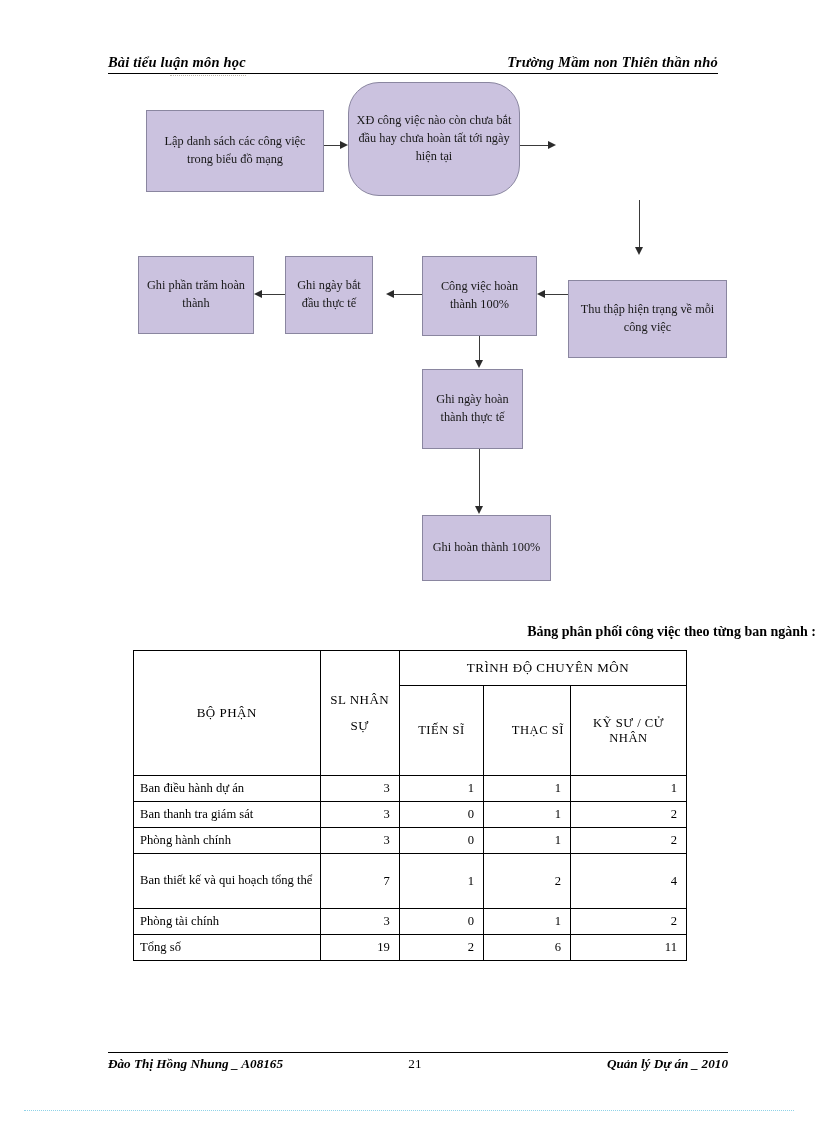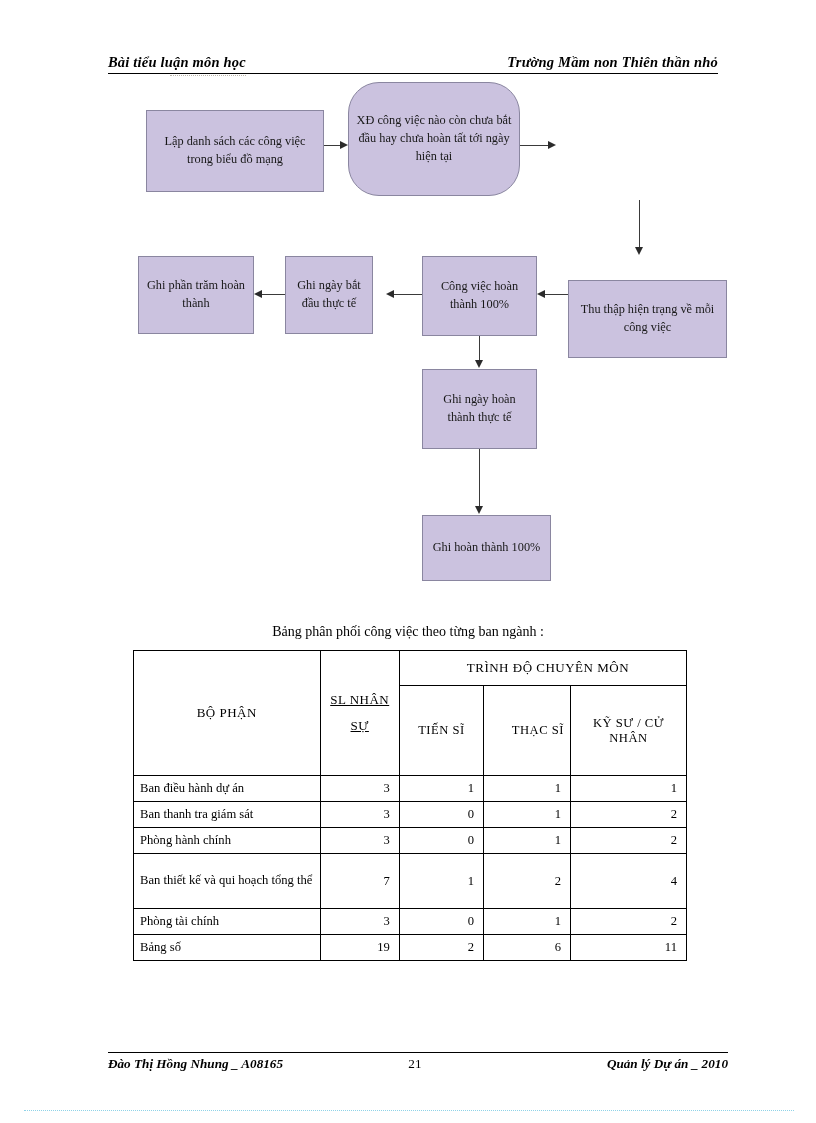--- a/index.html
+++ b/index.html
@@ -70,21 +70,21 @@
   .fc-box .fc-label { display: block; }
 
   
   #box-list        { left: 146px; top: 110px;  width: 178px; height: 82px;  }
   #box-identify    { left: 348px; top:  82px;  width: 172px; height: 114px; border-radius: 31px; }
   #box-contact     { left: 556px; top:  84px;  width: 166px; height: 116px; }
   #box-collect     { left: 568px; top: 248px;  width: 159px; height: 78px; margin-top: 32px;  }
   #box-complete100 { left: 422px; top: 256px;  width: 115px; height: 80px;  }
   #box-startdate   { left: 285px; top: 256px;  width: 88px; height: 78px; align-items: center;  }
   #box-percent     { left: 138px; top: 256px;  width: 116px; height: 78px;  }
-  #box-finishdate  { left: 422px; top: 369px;  width: 115px; height: 80px;  }
+  #box-finishdate  { left: 422px; top: 369px;  width: 101px; height: 80px;  }
   #box-done100     { left: 422px; top: 515px;  width: 129px; height: 66px;  }
 
   
   .arrow-h, .arrow-v {
     position: absolute;
     background: #3a3a3a;
   }
   .arrow-h { height: 1px; }
   .arrow-v { width: 1px; }
   .head {
@@ -107,23 +107,23 @@
     border-right: 4.5px solid transparent;
     border-top: 8px solid #2b2b2b;
   }
 
   
   #table-caption {
     position: absolute;
     left: 0;
     top: 624px;
     width: 816px;
-    text-align: center;
-    font-family: "Liberation Serif", serif;
-    font-weight: normal;
+    text-align: right;
+    font-family: "Liberation Serif", serif;
+    font-weight: bold;
     font-size: 14px;
   }
   #dist-table {
     position: absolute;
     left: 133px;
     top: 650px;
     width: 554px;
     border-collapse: collapse;
     font-family: "Liberation Serif", serif;
     font-size: 12.6px;
@@ -133,21 +133,21 @@
     border: 1px solid #000;
     padding: 3px 6px;
     vertical-align: middle;
   }
   #dist-table th {
     font-weight: normal;
     text-align: center;
     letter-spacing: 0.5px;
   }
   #dist-table .h-dept   { width: 203px; height: 118px; font-size: 13px; }
-  #dist-table .h-sl     { width: 72px;  line-height: 2.0; font-size: 13px; text-decoration: underline; }
+  #dist-table .h-sl     { width: 72px;  line-height: 2.0; font-size: 13px; }
   #dist-table .h-group  { font-size: 13px; height: 28px; padding-left: 16px; }
   #dist-table .h-sub    { font-size: 12.6px; }
   #dist-table .c-tien   { width: 80px; }
   #dist-table .c-thac   { width: 82px; text-align: right; }
   #dist-table .c-ks     { width: 117px; }
   #dist-table td.dept   { text-align: left; }
   #dist-table td.num    { text-align: right; padding-right: 9px; }
   #dist-table tbody tr  { height: 26px; }
   #dist-table tbody tr.tall { height: 55px; }
   #dist-table td.dept.two-line { line-height: 1.7; }
@@ -317,21 +317,21 @@
       <td class="num">4</td>
     </tr>
     <tr>
       <td class="dept">Phòng tài chính</td>
       <td class="num">3</td>
       <td class="num">0</td>
       <td class="num">1</td>
       <td class="num">2</td>
     </tr>
     <tr>
-      <td class="dept">Bảng số</td>
+      <td class="dept">Tổng số</td>
       <td class="num">19</td>
       <td class="num">2</td>
       <td class="num">6</td>
       <td class="num">11</td>
     </tr>
   </tbody>
 </table>
 
 <div id="page-footer">
   <div class="ftr-rule"></div>

